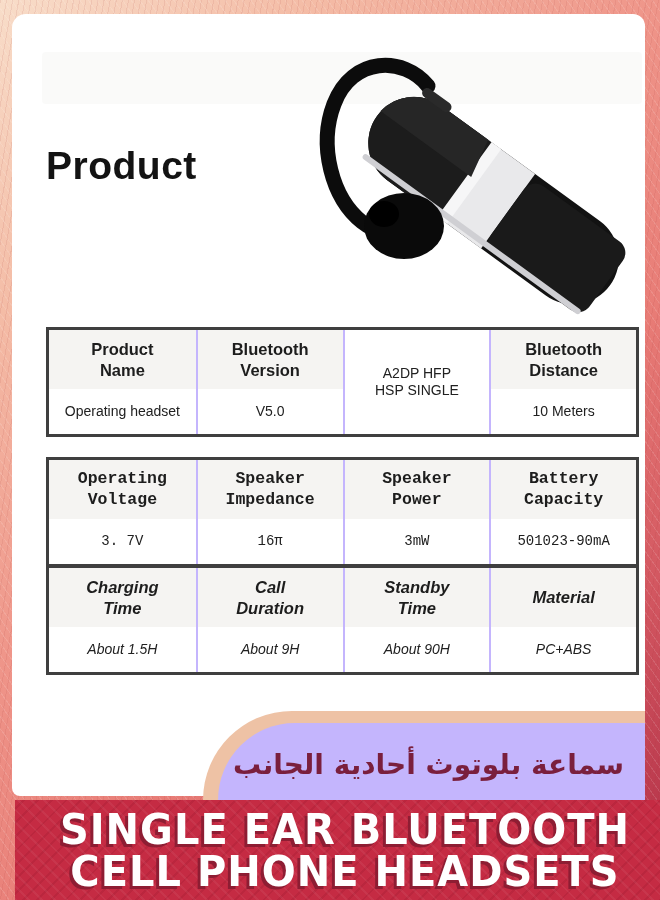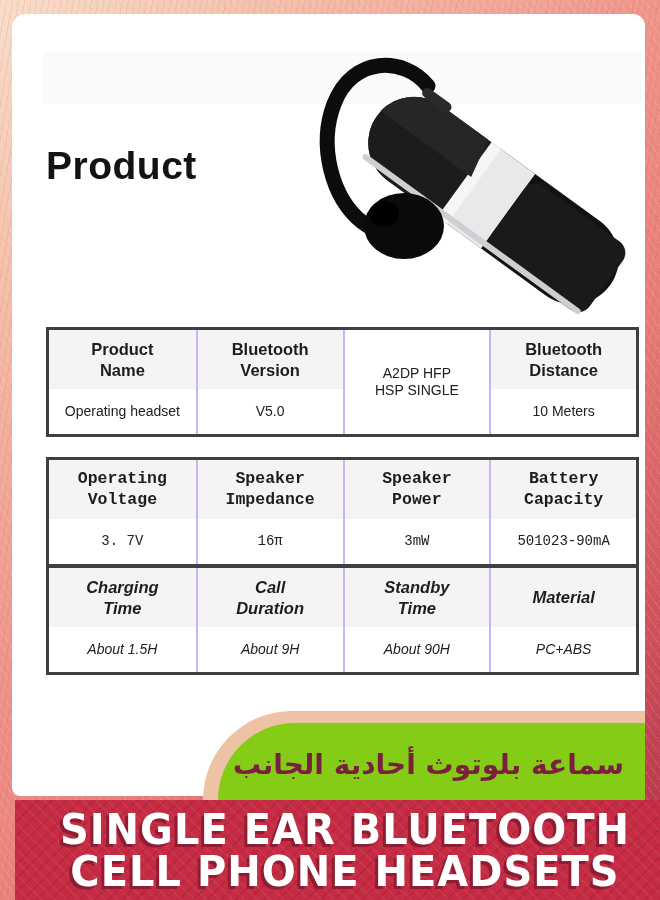--- a/index.html
+++ b/index.html
@@ -44,21 +44,21 @@
     flex:1;display:flex;align-items:center;justify-content:center;text-align:center;
     font-size:14px;line-height:1.25;color:#212121;white-space:pre-line;
   }
   
   .arabic-blob-outer{
     position:absolute;left:203px;top:711px;width:442px;height:89px;
     background:#eec2a5;border-top-left-radius:95px;
   }
   .arabic-blob-inner{
     position:absolute;left:15px;top:12px;right:0;bottom:0;
-    background:#84cc16;border-top-left-radius:85px;
+    background:#c4b5fd;border-top-left-radius:85px;
     display:flex;align-items:center;justify-content:center;
   }
   .arabic-caption{
     direction:rtl;font-family:"DejaVu Sans",sans-serif;
     font-weight:700;font-size:28px;color:#7a1f3d;padding:6px 6px 0 0;
   }
   
   .bottom-bar{
     position:absolute;left:15px;top:800px;width:660px;height:100px;
     background:

